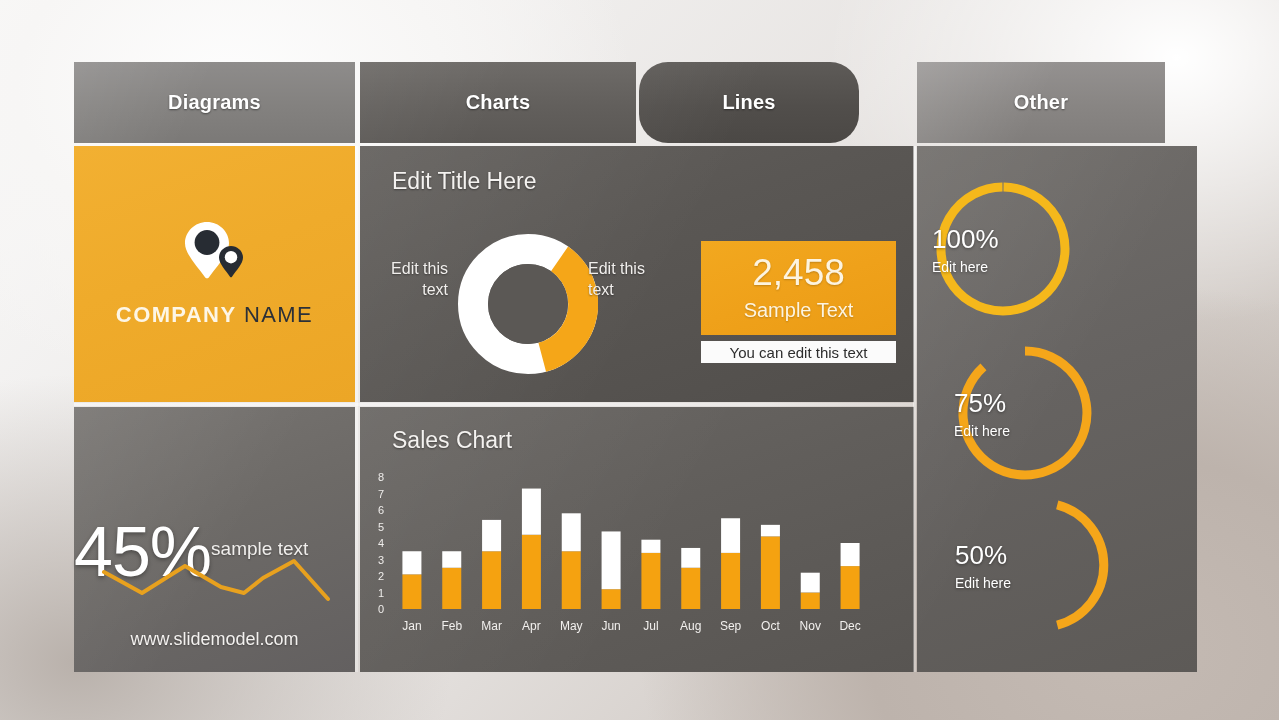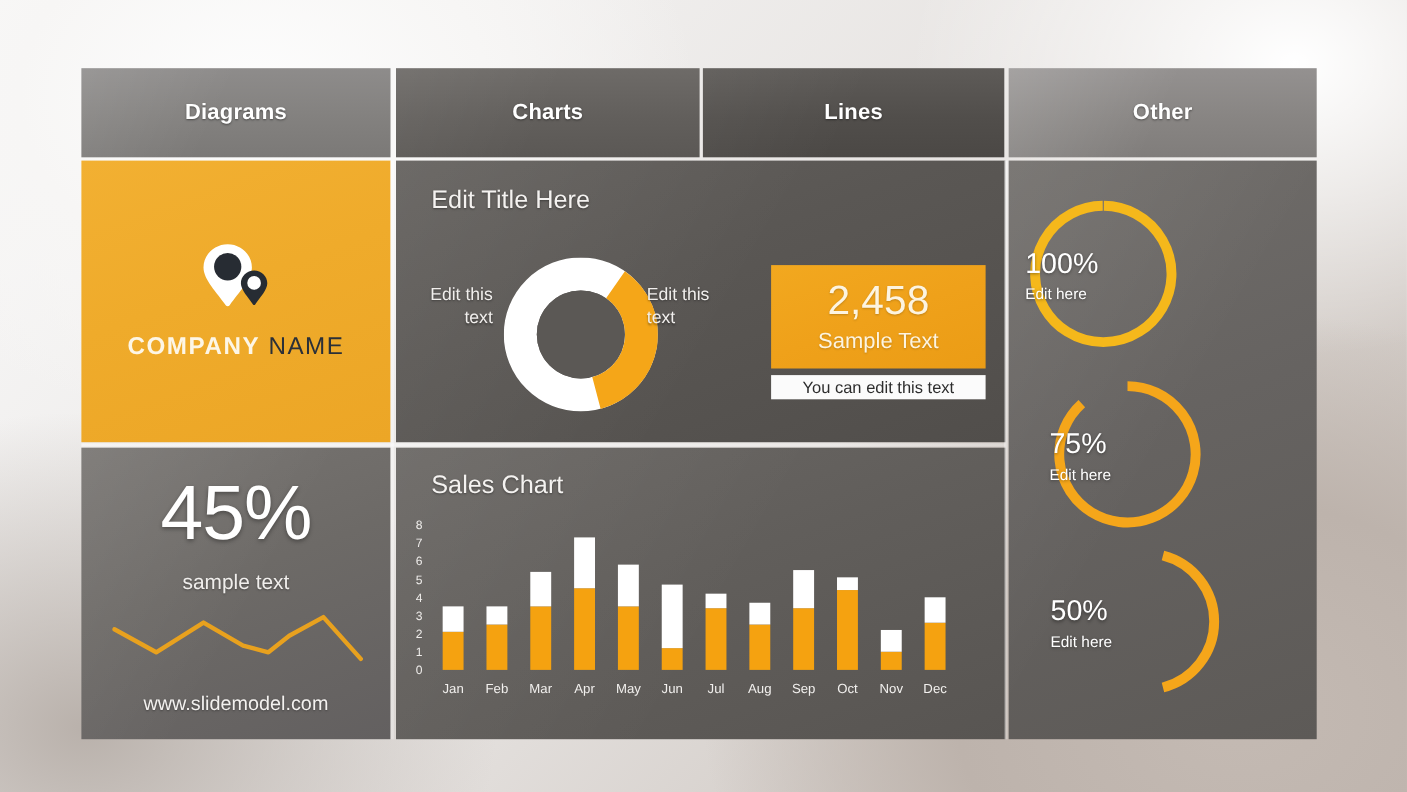--- a/index.html
+++ b/index.html
@@ -140,21 +140,21 @@
     align-items: center;
     justify-content: center;
   }
 
   
   #pct-panel {
     background:
       linear-gradient(120deg, rgba(255,255,255,0.08) 0%, rgba(255,255,255,0) 55%),
       linear-gradient(160deg, #777471 0%, #6d6a67 45%, #636060 100%);
     display: flex;
-    flex-direction: column;
+    flex-direction: row;
     align-items: center;
   }
   #pct-big {
     margin-top: 24px;
     color: #ffffff;
     font-size: 70px;
     line-height: 1;
     letter-spacing: -1px;
     text-shadow: 0 2px 4px rgba(0,0,0,0.35);
   }
@@ -224,25 +224,25 @@
 <div id="stage">
 
   <div class="panel tab" id="tab-diagrams" style="left:74px; top:62px; width:281px; height:81px;">
     <span>Diagrams</span>
   </div>
 
   <div class="panel tab dark" id="tab-charts" style="left:360px; top:62px; width:276px; height:81px;">
     <span>Charts</span>
   </div>
 
-  <div class="panel tab darker" id="tab-lines" style="left:639px; top:62px; width:274px; height:81px;">
+  <div class="panel tab darker" id="tab-lines" style="left:639px; top:62px; width:220px; height:81px;border-radius:29px;">
     <span>Lines</span>
   </div>
 
-  <div class="panel tab light" id="tab-other" style="left:917px; top:62px; width:280px; height:81px;">
+  <div class="panel tab light" id="tab-other" style="left:917px; top:62px; width:248px; height:81px;">
     <span>Other</span>
   </div>
 
   <div class="panel" id="company-panel" style="left:74px; top:146px; width:281px; height:256px;">
 
     <div style="position:relative;width:72px;height:64px;">
       <svg width="72" height="64" viewBox="0 0 72 64" aria-hidden="true">
 
         <path d="M28 2 C15.8 2 6 11.6 6 23.2 C6 34 18 46 26.2 57.4 C27.1 58.6 28.9 58.6 29.8 57.4 C38 46 50 34 50 23.2 C50 11.6 40.2 2 28 2 Z" fill="#ffffff"></path>
         <circle cx="28" cy="22.5" r="12.4" fill="#272c33"></circle>

